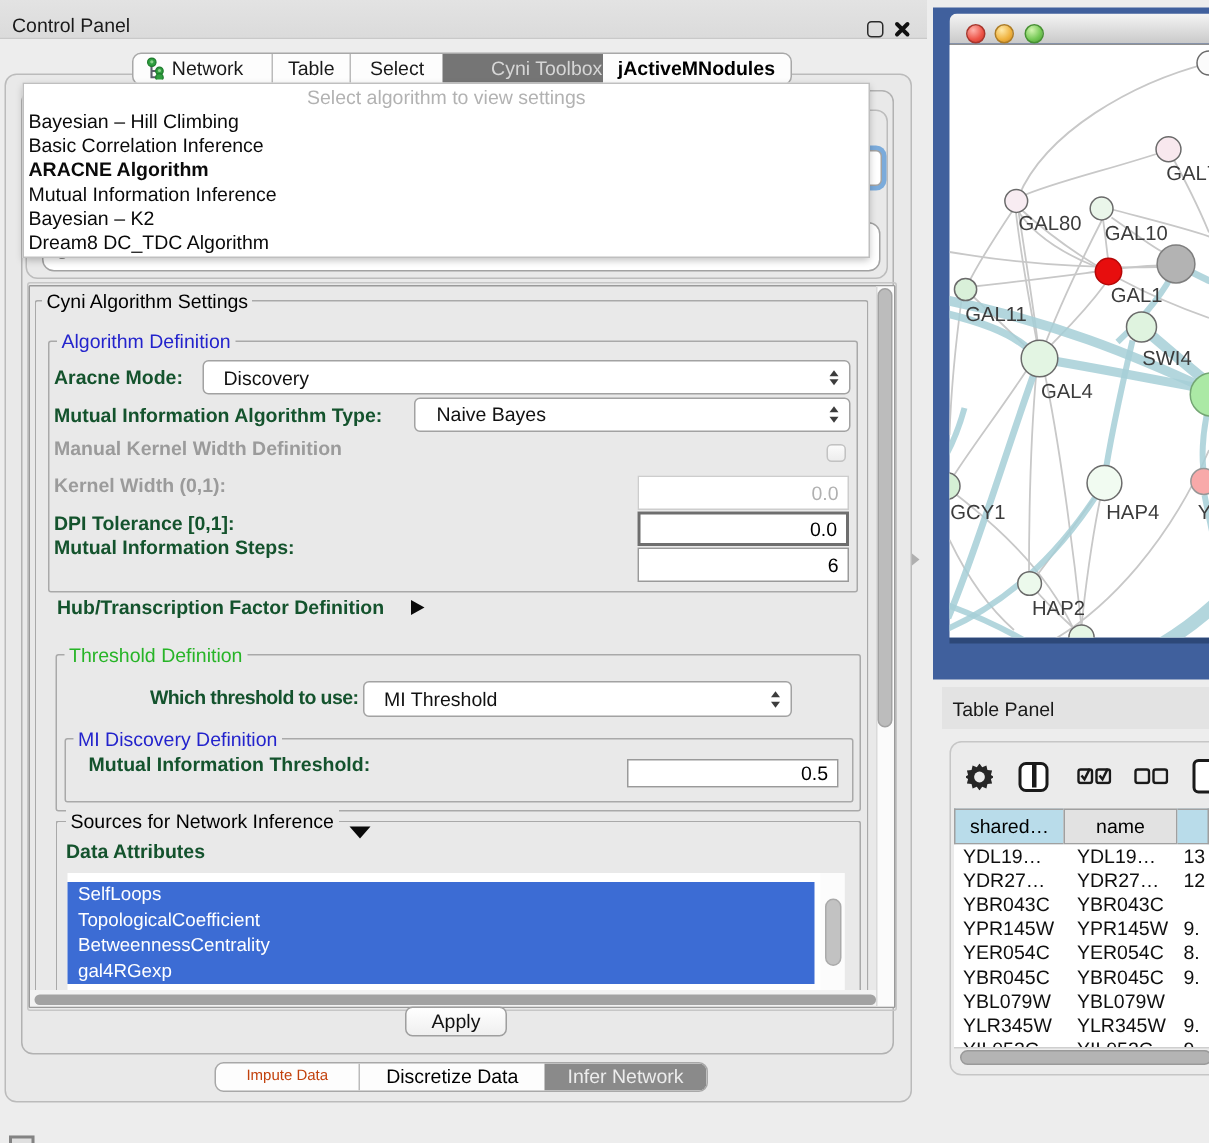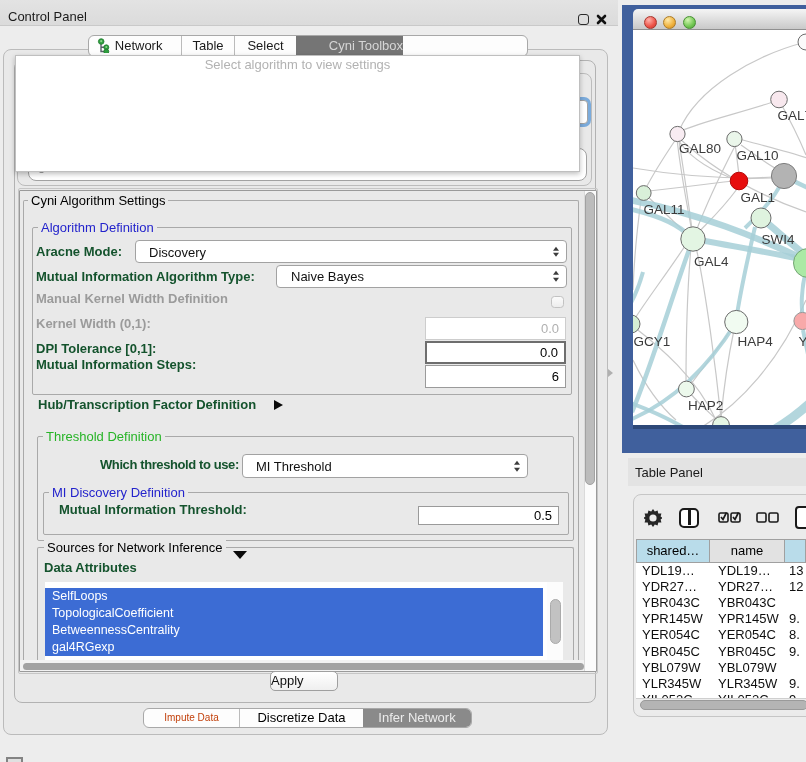--- a/index.html
+++ b/index.html
@@ -25,20 +25,21 @@
   </svg>
 
 <div class="ab" style="left:3px;top:49px;width:605px;height:686px;border:1px solid #bbbbbb;border-radius:8px;background:#e9e9e9;box-sizing:border-box"></div>
 <div class="ab" style="left:14px;top:60px;width:582px;height:643px;border:1px solid #b2b2b2;border-radius:8px;background:#e9e9e9;box-sizing:border-box"></div>
 
 <div class="ab" style="left:88px;top:35px;width:440px;height:22px;background:#fdfdfd;border:1px solid #a8a8a8;border-radius:6px;box-sizing:border-box;overflow:hidden;display:flex">
 <div style="width:92px;text-align:center;font-size:13px;line-height:20px;color:#1a1a1a">&nbsp;&nbsp;Network</div>
 <div style="width:52px;text-align:center;font-size:13px;line-height:20px;color:#1a1a1a;border-left:1px solid #bbb">Table</div>
 <div style="width:61px;text-align:center;font-size:13px;line-height:20px;color:#1a1a1a;border-left:1px solid #bbb">Select</div>
 <div style="width:107px;text-align:right;font-size:13px;line-height:20px;color:#d6d6d6;background:#757575">Cyni Toolbox</div>
+<div style="width:126px;text-align:center;font-size:13px;line-height:20px;color:#000;font-weight:bold">jActiveMNodules</div>
 </div>
 <svg class="ab" style="left:96px;top:37px" width="14" height="16" viewBox="0 0 14 16">
     <path d="M5 6 L5 14.5 L9.5 14.5 M5 10.3 L9.5 10.3" fill="none" stroke="#5a5f6a" stroke-width="1.4"></path>
     <circle cx="5.2" cy="4.5" r="2.8" fill="#2f9e3f" stroke="#1d7a2c" stroke-width="0.8"></circle>
     <circle cx="10.3" cy="10.3" r="2.5" fill="#2f9e3f" stroke="#1d7a2c" stroke-width="0.8"></circle>
     <circle cx="10.3" cy="14.6" r="2.5" fill="#2f9e3f" stroke="#1d7a2c" stroke-width="0.8"></circle>
     <circle cx="5.2" cy="4.2" r="1.1" fill="#8bd48b"></circle>
     <circle cx="10.3" cy="10" r="1" fill="#8bd48b"></circle>
   </svg>
 
@@ -47,20 +48,21 @@
 <div class="combo" style="left:28px;top:148px;width:559px;height:33px;border-radius:8px;color:#8a8a8a">
     <span style="position:absolute;left:9px;top:9px;font-size:13px">galFiltered.sif default node</span>
     <span class="step">
       <i class="u"></i>
       <i class="d"></i>
     </span>
   </div>
 
 <div class="ab" style="left:15px;top:55px;width:565px;height:117px;background:#fff;border:1px solid #bfbfbf;box-shadow:0 2px 5px rgba(0,0,0,.25);box-sizing:border-box">
 <div style="text-align:center;font-size:13px;color:#b2b2b2;line-height:16px;margin-top:1px">Select algorithm to view settings</div>
+<div style="font-size:13px;color:#0a0a0a;line-height:16.2px;padding-left:3px">Bayesian – Hill Climbing<br>Basic Correlation Inference<br><b>ARACNE Algorithm</b><br>Mutual Information Inference<br>Bayesian – K2<br>Dream8 DC_TDC Algorithm</div>
 </div>
 
 <div class="ab" style="left:18px;top:188px;width:580px;height:486px;border:1px solid #c6c6c6;border-radius:2px;box-sizing:border-box"></div>
 <div class="ab" style="left:19px;top:190px;width:578px;height:482px;border:1px solid #9a9a9a;background:#e9e9e9;box-sizing:border-box;border-radius:1px" id="scrollpane"></div>
 
 <div class="grp" style="left:23px;top:200px;width:554px;height:461px;border-bottom:none;border-radius:2px 2px 0 0">
   <span class="gt" style="left:4px">Cyni Algorithm Settings</span>
 </div>
 
 <div class="grp" style="left:32px;top:227px;width:538px;height:166px">
@@ -119,21 +121,21 @@
 <div class="ab" style="left:45px;top:582px;width:518px;height:80px;background:#fff"></div>
 <div class="ab" style="left:45px;top:588px;width:498px;height:68px;background:#3c6cd4;color:#fff;font-size:12.5px;line-height:17px;padding-left:7px;box-sizing:border-box">SelfLoops<br>TopologicalCoefficient<br>BetweennessCentrality<br>gal4RGexp</div>
 <div class="ab" style="left:547px;top:582px;width:16px;height:80px;background:#fcfcfc"></div>
 <div class="ab" style="left:549.5px;top:599px;width:11px;height:45px;background:#c2c2c2;border:1px solid #aaa;border-radius:6px;box-sizing:border-box"></div>
 
 <div class="ab" style="left:584px;top:191px;width:12px;height:480px;background:#fbfbfb;border-left:1px solid #dadada;box-sizing:border-box"></div>
 <div class="ab" style="left:585px;top:192px;width:9.5px;height:293px;background:#bcbcbc;border:1px solid #a2a2a2;border-radius:5px;box-sizing:border-box"></div>
 <div class="ab" style="left:20px;top:660px;width:564px;height:11px;background:#f2f2f2"></div>
 <div class="ab" style="left:23px;top:662.5px;width:561px;height:7.5px;background:#a2a2a2;border-radius:4px"></div>
 
-<div class="ab" style="left:270px;top:671px;width:68px;height:20px;background:linear-gradient(#ffffff,#efefef);border:1px solid #9f9f9f;border-radius:5px;box-sizing:border-box;font-size:13px;line-height:18px;color:#111">Apply</div>
+<div class="ab" style="left:270px;top:671px;width:68px;height:20px;background:linear-gradient(#ffffff,#efefef);border:1px solid #9f9f9f;border-radius:5px;box-sizing:border-box;text-align:center;font-size:13px;line-height:18px;color:#111">Apply</div>
 <div class="ab" style="left:143px;top:708px;width:329px;height:20px;background:#fdfdfd;border:1px solid #a8a8a8;border-radius:6px;box-sizing:border-box;overflow:hidden;display:flex">
 <div style="width:95px;text-align:center;font-size:10px;line-height:18px;color:#c2410c">Impute Data</div>
 <div style="width:123px;text-align:center;font-size:13px;line-height:18px;color:#000;border-left:1px solid #bbb">Discretize Data</div>
 <div style="flex:1;text-align:center;font-size:13px;line-height:18px;color:#ececec;background:#8a8a8a">Infer Network</div>
 </div>
 <div class="ab" style="left:6px;top:757px;width:17px;height:10px;border:2px solid #838383;background:#e0e0e0;box-sizing:border-box"></div>
 
 <div class="ab" style="left:622px;top:5px;width:184px;height:448px;background:#40609d"></div>
 <div class="ab" style="left:633px;top:425px;width:173px;height:4px;background:#2d4878"></div>
 

